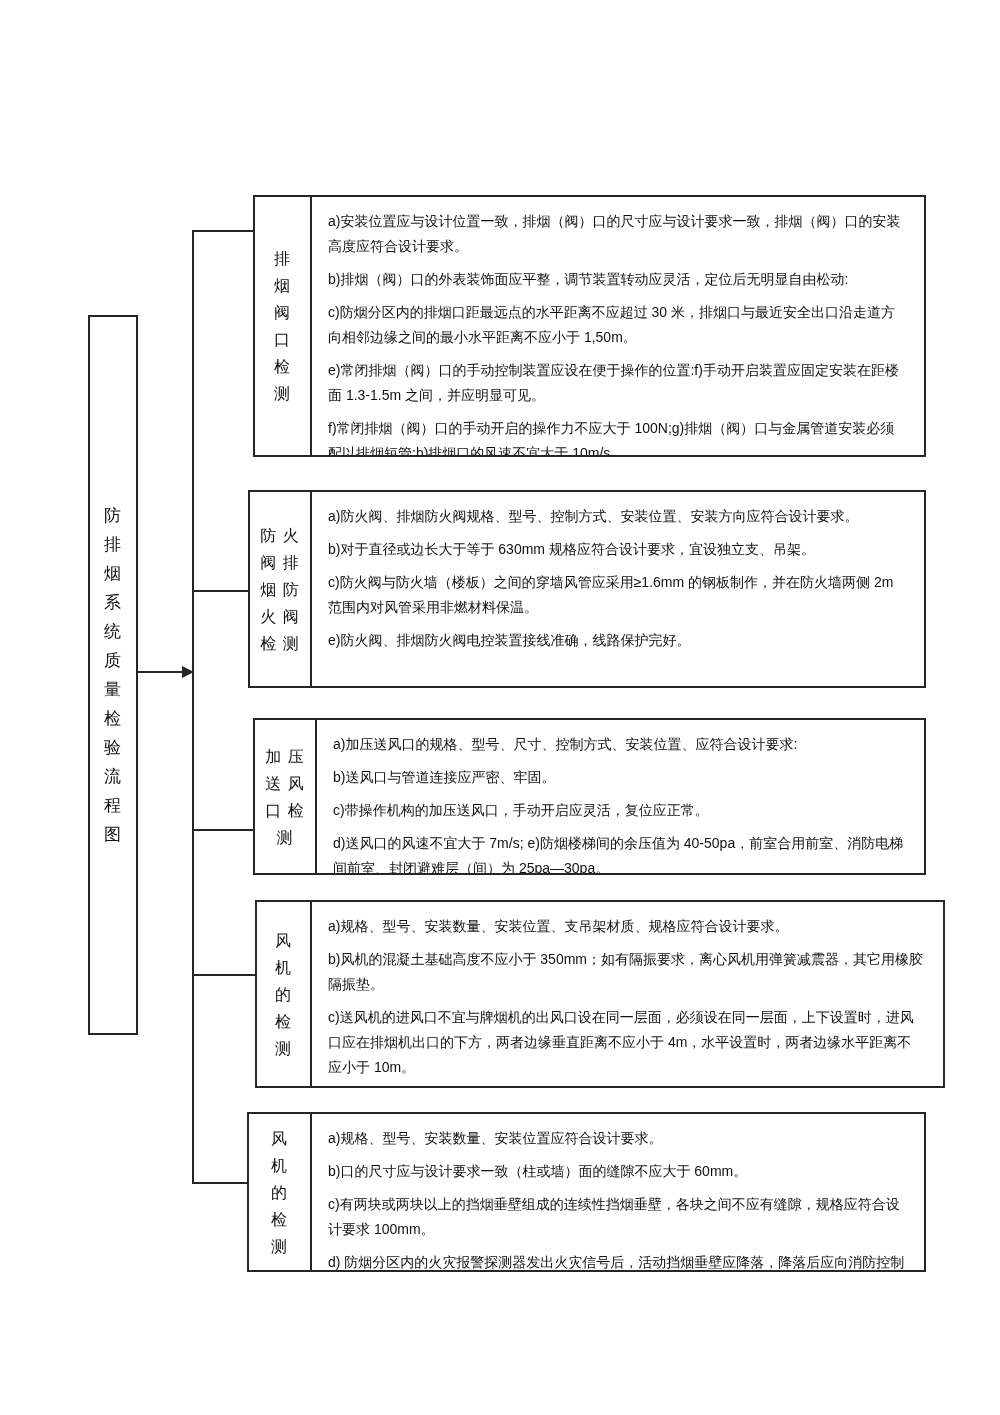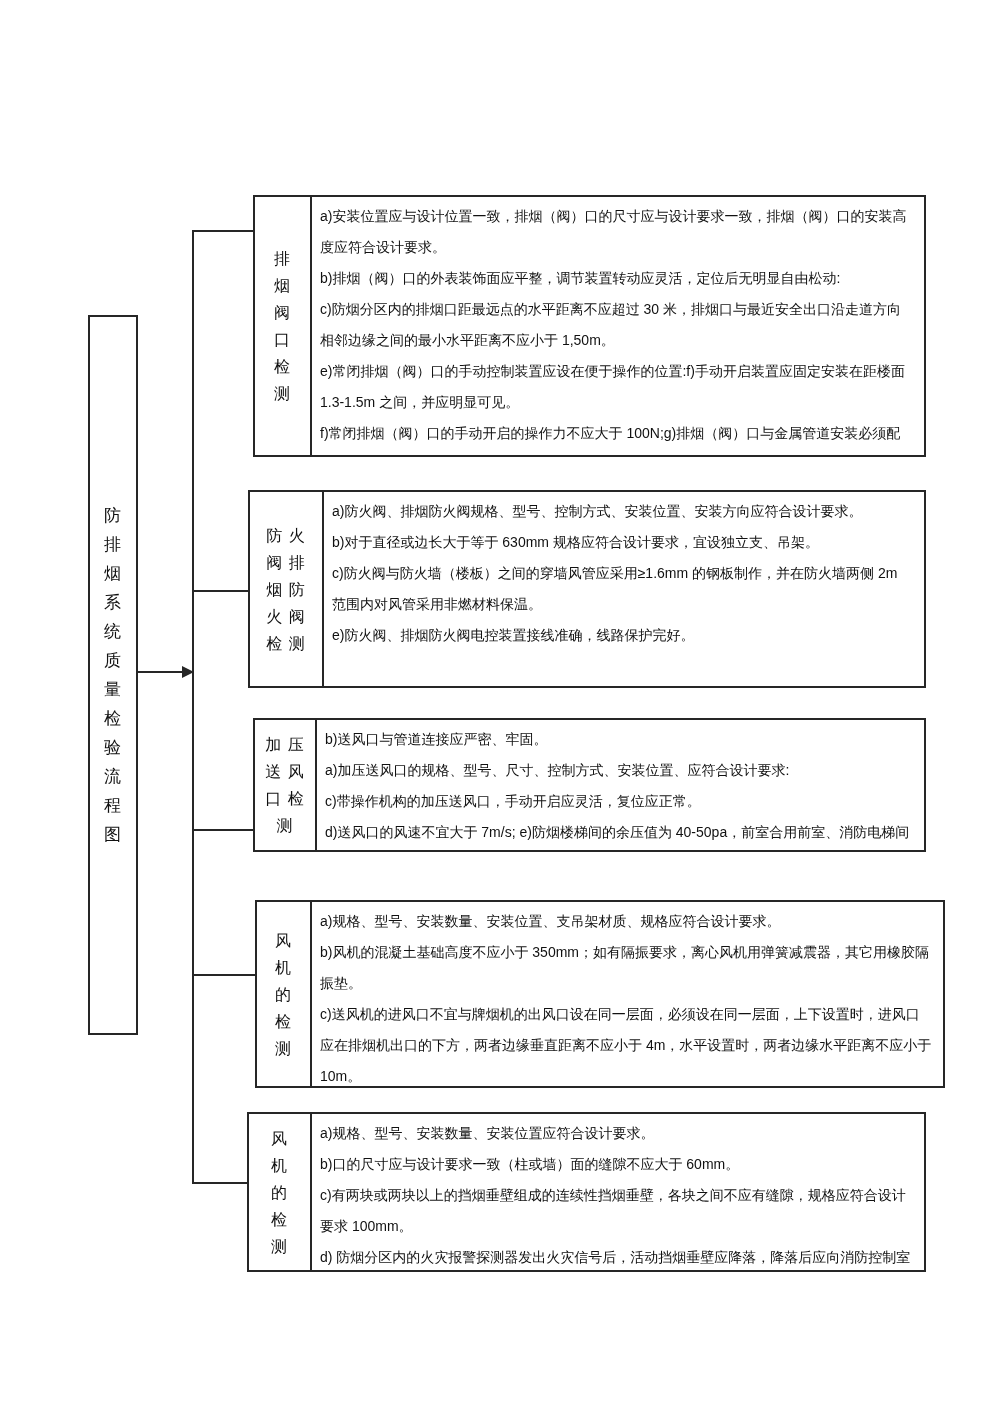--- a/index.html
+++ b/index.html
@@ -44,23 +44,23 @@
     font-size:16px;
     line-height:27px;
   }
   .content-box{
     flex:1 1 auto;
     box-sizing:border-box;
     padding:4px 10px 3px 8px;
     overflow:hidden;
   }
   .content-box p{
-    margin:0;
+    margin:8px;
     font-size:14px;
-    line-height:31px;
+    line-height:25px;
     word-break:break-all;
   }
   .line{position:absolute;background:#262626;}
   .line.h{height:2px;}
   .line.v{width:2px;}
   .arrowhead{
     position:absolute;
     width:0;height:0;
     border-top:6px solid transparent;
     border-bottom:6px solid transparent;
@@ -108,45 +108,45 @@
     <div class="content-box">
       <p>a)安装位置应与设计位置一致，排烟（阀）口的尺寸应与设计要求一致，排烟（阀）口的安装高度应符合设计要求。</p>
       <p>b)排烟（阀）口的外表装饰面应平整，调节装置转动应灵活，定位后无明显自由松动:</p>
       <p>c)防烟分区内的排烟口距最远点的水平距离不应超过 30 米，排烟口与最近安全出口沿走道方向相邻边缘之间的最小水平距离不应小于 1,50m。</p>
       <p>e)常闭排烟（阀）口的手动控制装置应设在便于操作的位置:f)手动开启装置应固定安装在距楼面 1.3-1.5m 之间，并应明显可见。</p>
       <p>f)常闭排烟（阀）口的手动开启的操作力不应大于 100N;g)排烟（阀）口与金属管道安装必须配以排烟短管;h)排烟口的风速不宜大于 10m/s。</p>
     </div>
   </div>
 
   <div class="block" style="left:248px;top:490px;width:678px;height:198px;">
-    <div class="label-box" style="width:74px;justify-content:center;">
+    <div class="label-box" style="width:62px;justify-content:center;">
       <div class="vlabel">防 火
 阀 排
 烟 防
 火 阀
 检 测</div>
     </div>
     <div class="content-box">
       <p>a)防火阀、排烟防火阀规格、型号、控制方式、安装位置、安装方向应符合设计要求。</p>
       <p>b)对于直径或边长大于等于 630mm 规格应符合设计要求，宜设独立支、吊架。</p>
       <p>c)防火阀与防火墙（楼板）之间的穿墙风管应采用≥1.6mm 的钢板制作，并在防火墙两侧 2m 范围内对风管采用非燃材料保温。</p>
       <p>e)防火阀、排烟防火阀电控装置接线准确，线路保护完好。</p>
     </div>
   </div>
 
-  <div class="block" style="left:253px;top:718px;width:673px;height:134px;">
+  <div class="block" style="left:253px;top:718px;width:673px;height:157px;">
     <div class="label-box" style="width:62px;">
       <div class="vlabel">加 压
 送 风
 口 检
 测</div>
     </div>
     <div class="content-box">
+      <p>a)加压送风口的规格、型号、尺寸、控制方式、安装位置、应符合设计要求:</p>
       <p>b)送风口与管道连接应严密、牢固。</p>
-      <p>a)加压送风口的规格、型号、尺寸、控制方式、安装位置、应符合设计要求:</p>
       <p>c)带操作机构的加压送风口，手动开启应灵活，复位应正常。</p>
       <p>d)送风口的风速不宜大于 7m/s; e)防烟楼梯间的余压值为 40-50pa，前室合用前室、消防电梯间前室、封闭避难层（间）为 25pa—30pa。</p>
     </div>
   </div>
 
   <div class="block" style="left:255px;top:900px;width:690px;height:188px;">
     <div class="label-box" style="width:55px;">
       <div class="vlabel">风
 机
 的

